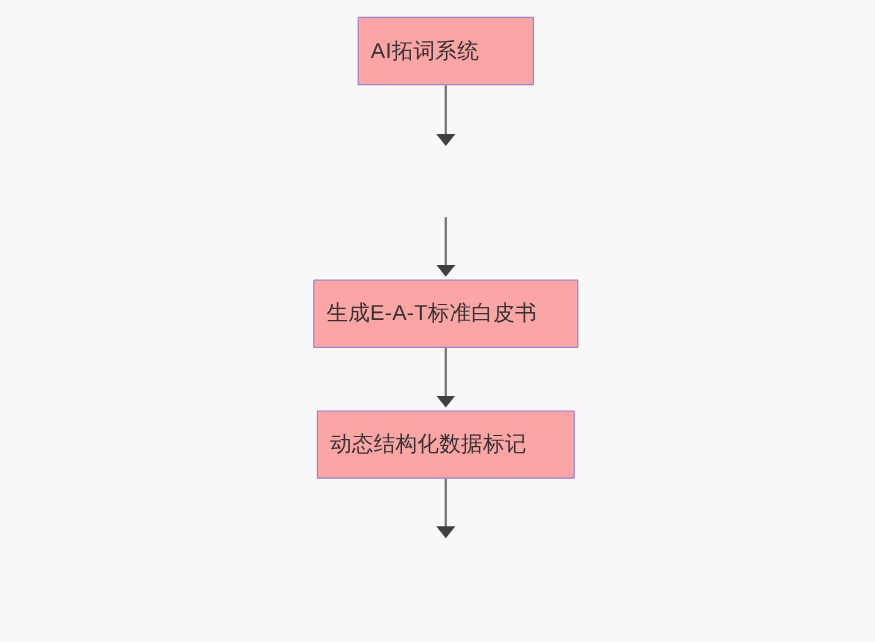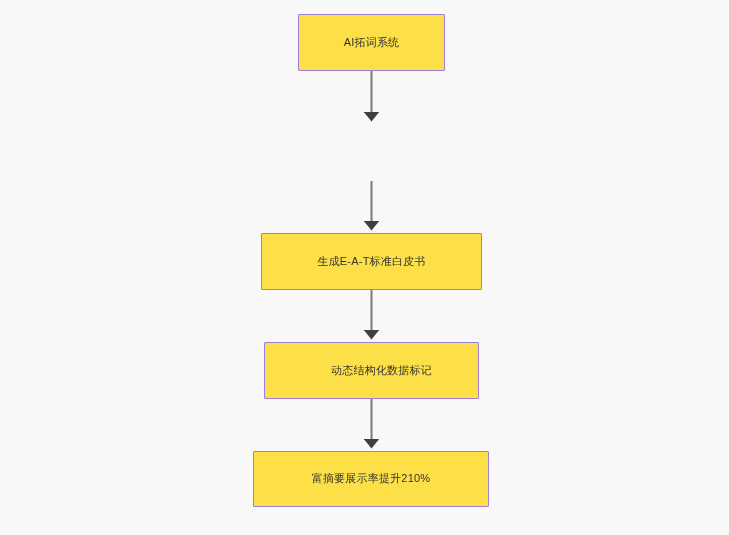--- a/index.html
+++ b/index.html
@@ -16,28 +16,28 @@
 
   #flowchart {
     position: relative;
     width: 729px;
     height: 535px;
   }
 
   .node {
     position: absolute;
     box-sizing: border-box;
-    background: #fde047;
+    background: #fca5a5;
     border: 1.6px solid #9e7fd9;
     border-radius: 1px;
     display: flex;
     align-items: center;
-    justify-content: center;
+    justify-content: flex-start;
     color: #333333;
-    font-size: 11px;
+    font-size: 18px;
     line-height: 1.2;
     letter-spacing: 0.2px;
     white-space: nowrap;
   }
 
   .node-label {
     display: block;
     padding: 0 10px;
   }
 
@@ -70,21 +70,18 @@
 
   <div class="node" id="node-n1" style="left: 298px; top: 14px; width: 147px; height: 57px;">
     <span class="node-label">AI拓词系统</span>
   </div>
 
 
   <div class="node" id="node-n3" style="left: 261px; top: 233px; width: 221px; height: 57px;">
     <span class="node-label">生成E-A-T标准白皮书</span>
   </div>
 
-  <div class="node" id="node-n4" style="left: 264px; top: 342px; width: 215px; height: 57px; padding-left: 20px;">
+  <div class="node" id="node-n4" style="left: 264px; top: 342px; width: 215px; height: 57px;">
     <span class="node-label">动态结构化数据标记</span>
   </div>
 
-  <div class="node" id="node-n5" style="left: 253px; top: 451px; width: 236px; height: 56px;">
-    <span class="node-label">富摘要展示率提升210%</span>
-  </div>
 
 </div>
 
 </body></html>

